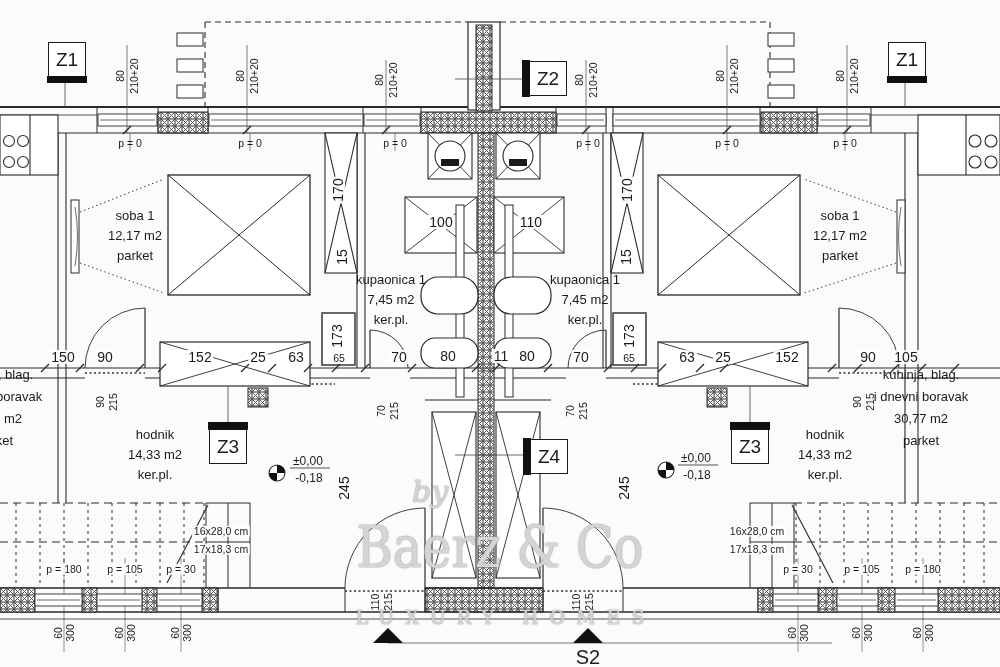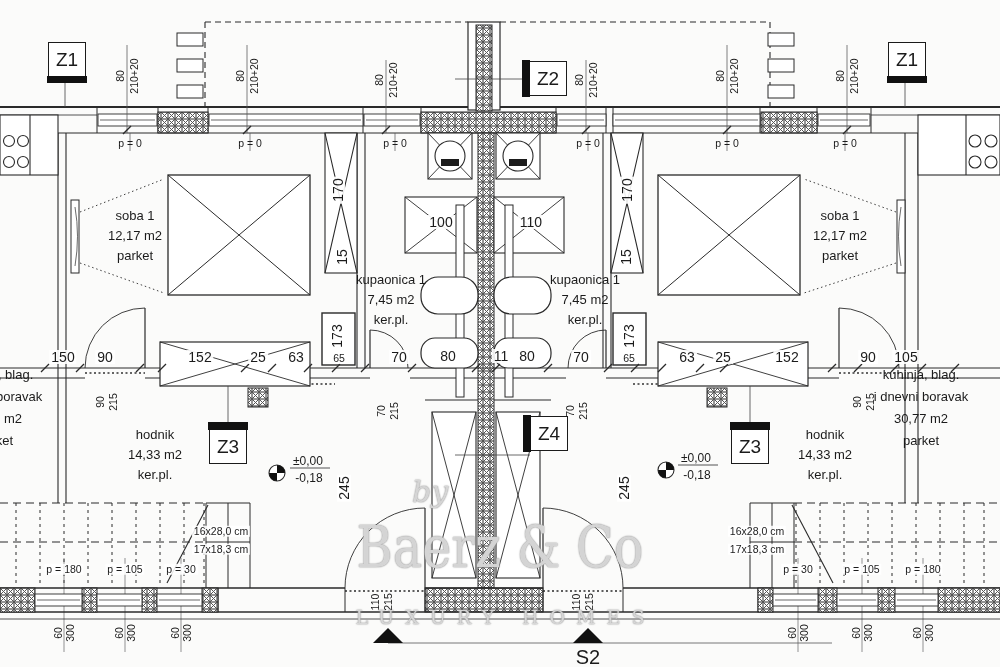--- a/index.html
+++ b/index.html
@@ -462,21 +462,21 @@
       <span class="bar bar-left"></span>
 </div>
 <div class="zbox" style="left:209px;top:429px">
   <span>Z3</span>
       <span class="bar bar-top"></span>
 </div>
 <div class="zbox" style="left:731px;top:429px">
   <span>Z3</span>
       <span class="bar bar-top"></span>
 </div>
-<div class="zbox" style="left:530px;top:416px">
+<div class="zbox" style="left:530px;top:439px">
   <span>Z4</span>
       <span class="bar bar-left"></span>
 </div>
 
 <div class="lbl slab" style="left:388px;top:688px">S1</div>
 <div class="lbl slab" style="left:588px;top:657px">S2</div>
 
 <div class="wm wm-by">by</div>
 <div class="wm wm-big">Baerz &amp; Co</div>
 <div class="wm wm-tag">LUXURY HOMES</div>

